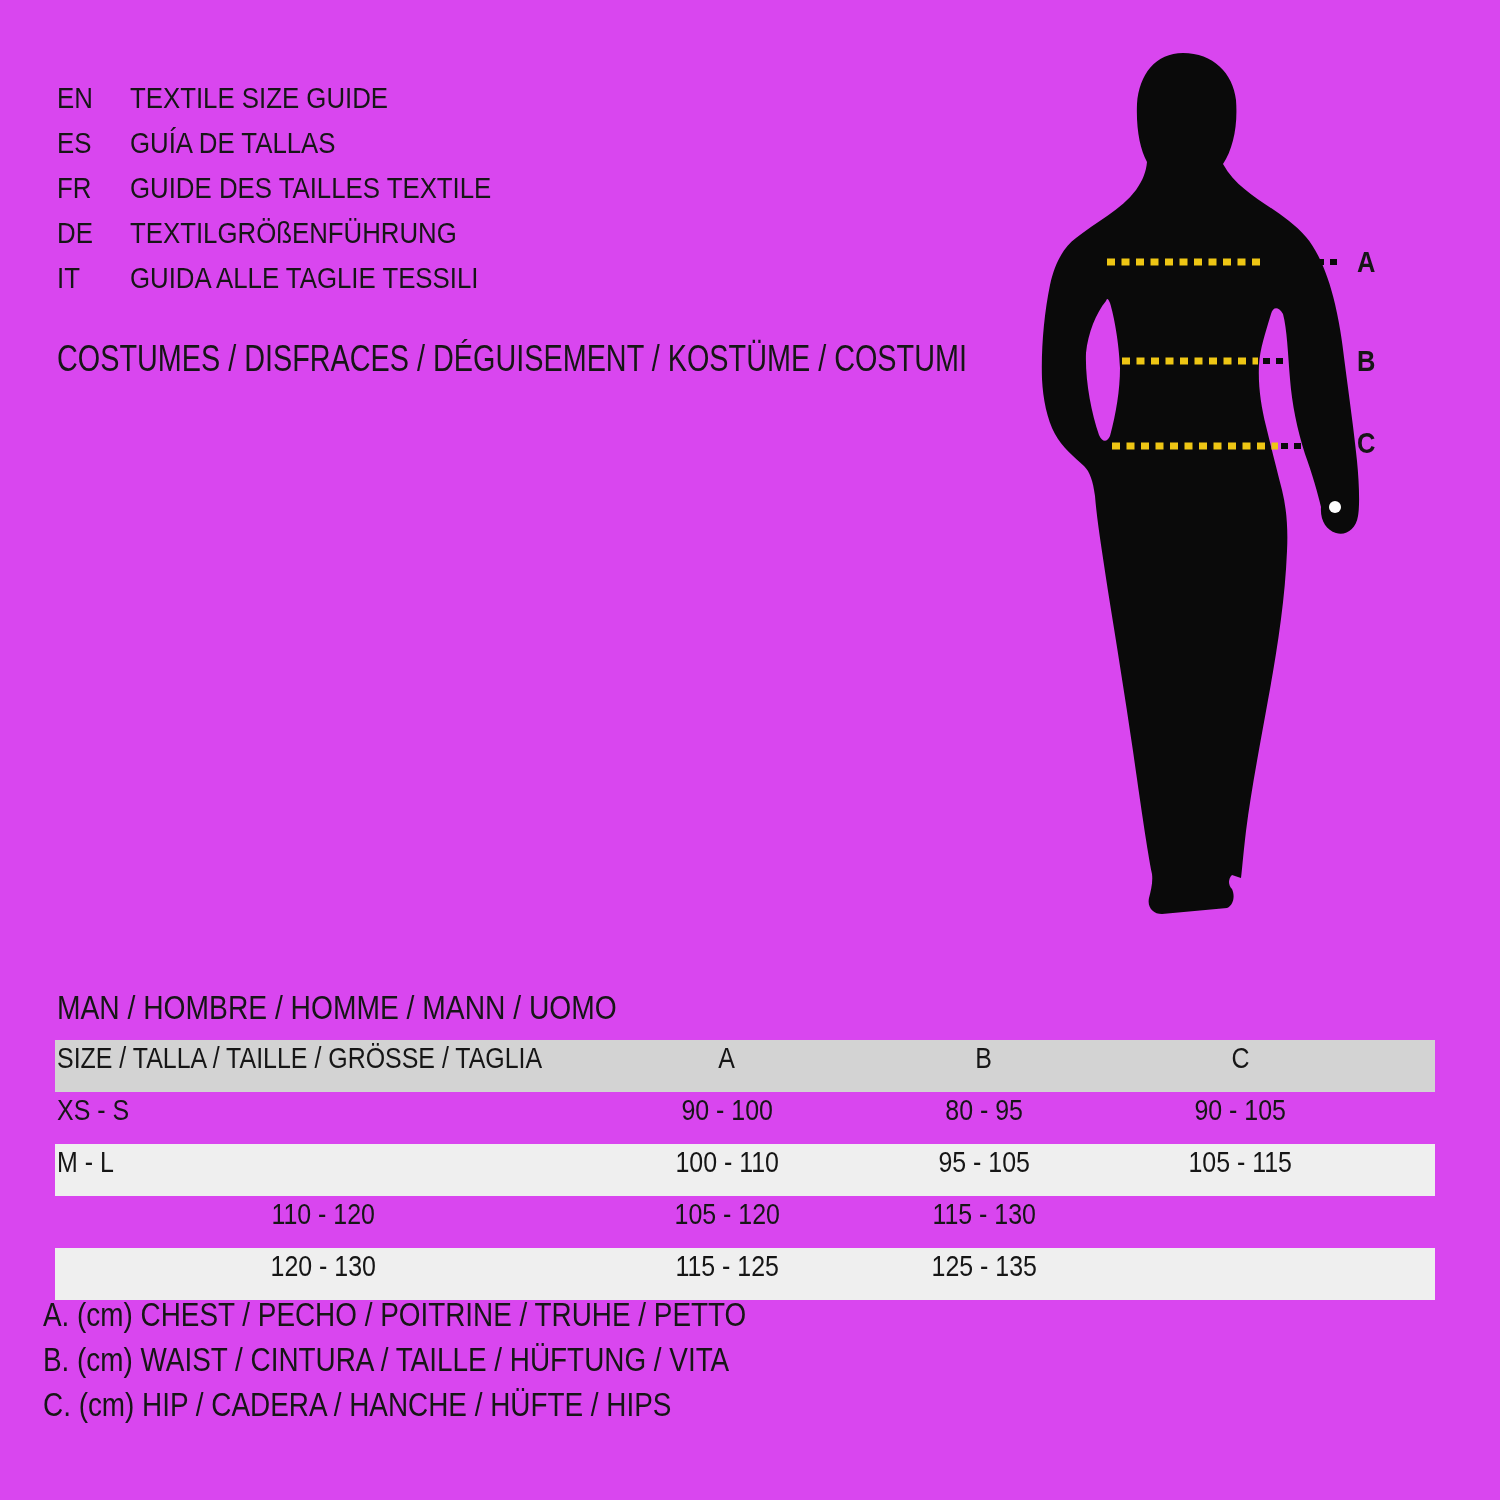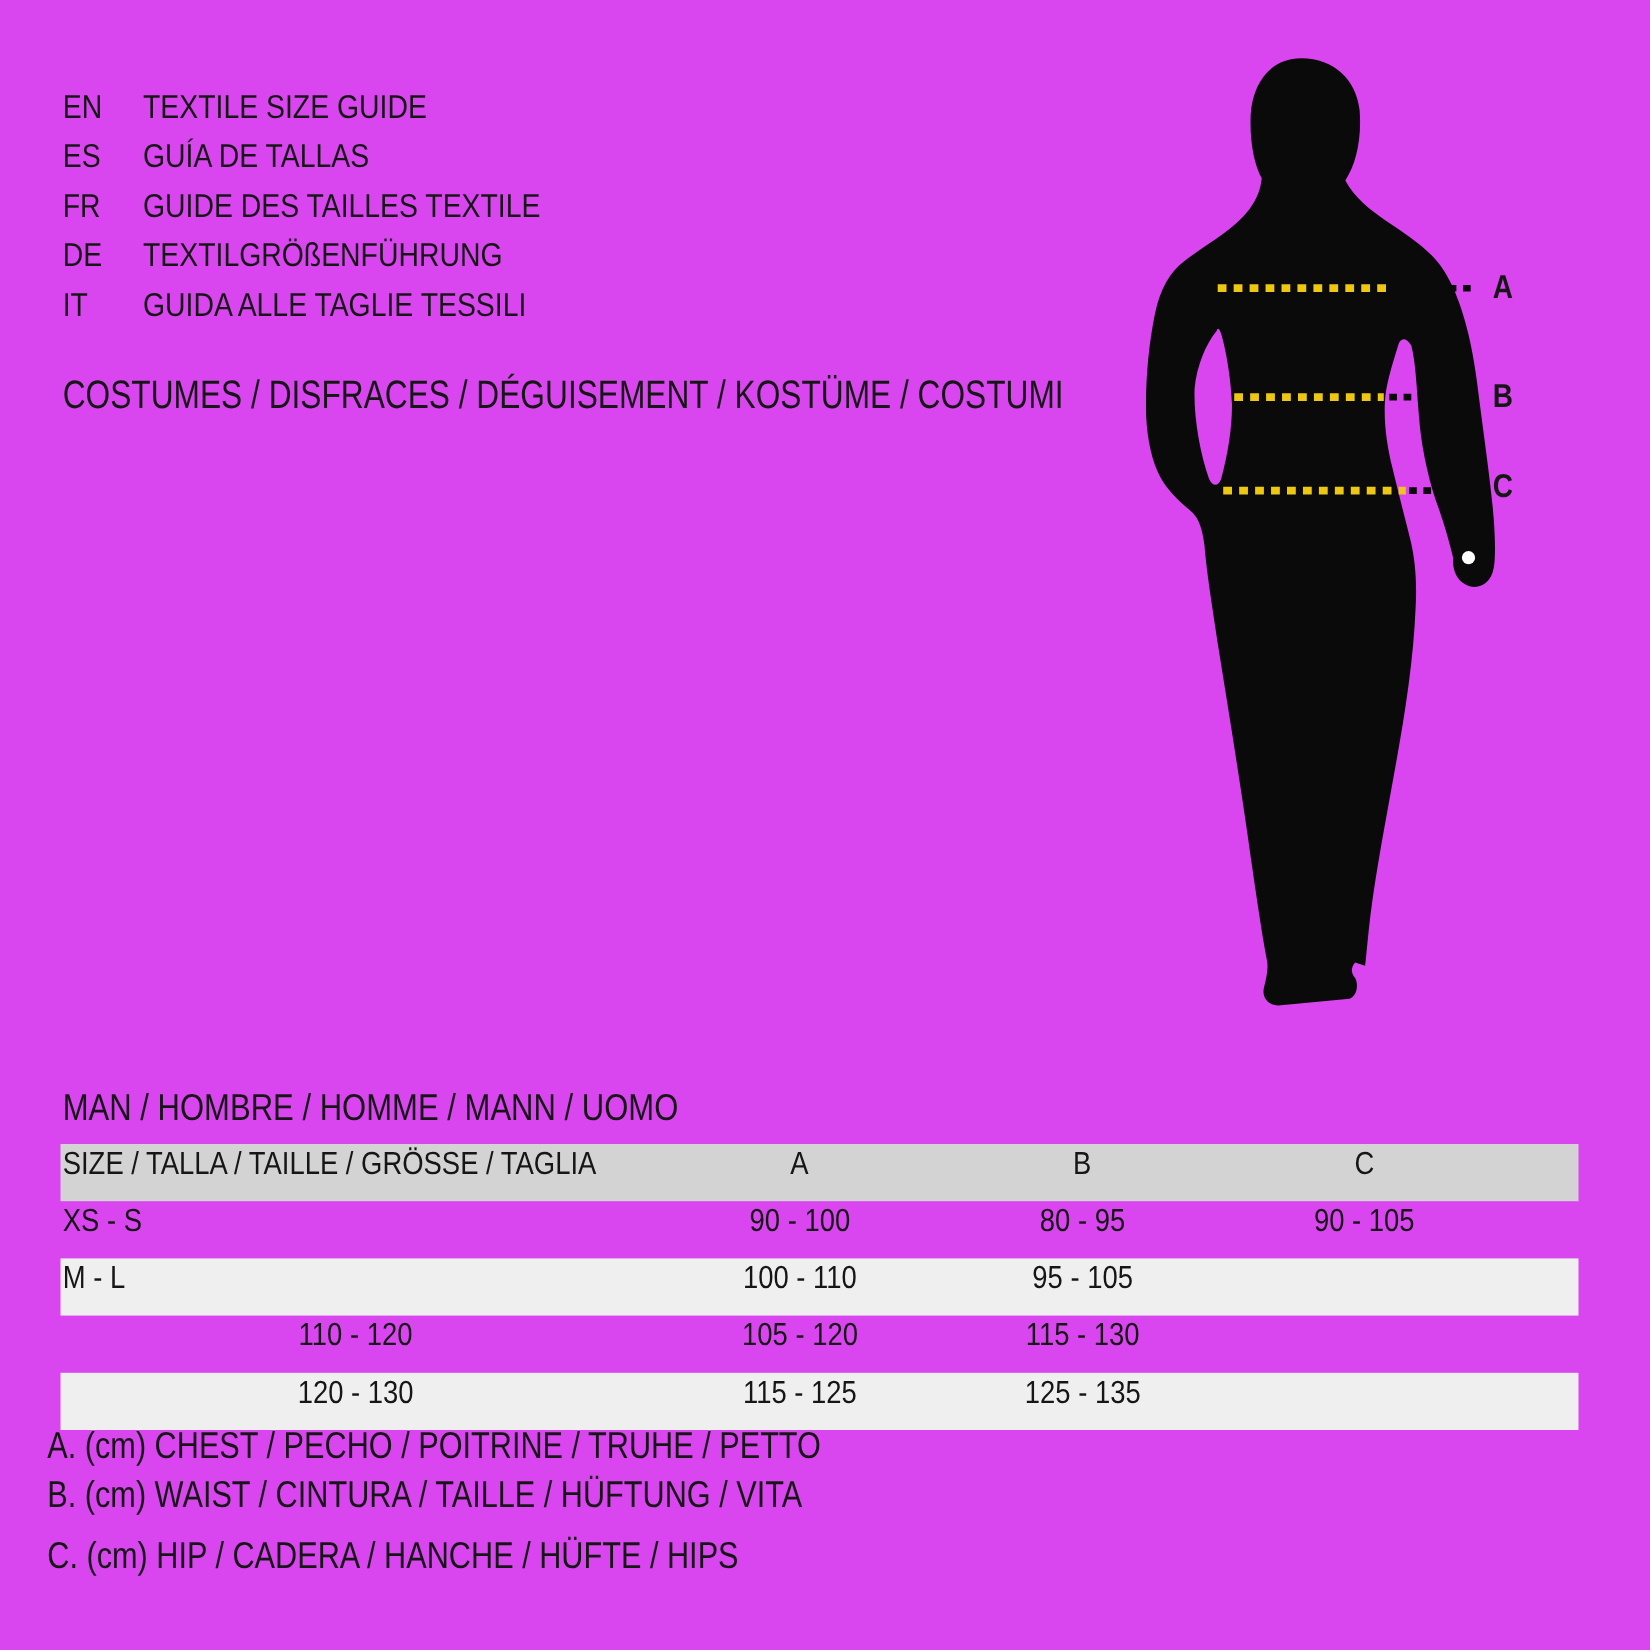--- a/index.html
+++ b/index.html
@@ -44,21 +44,21 @@
   .t-row.alt{background:#efefef;}
   .t-cell{height:36px;line-height:36px;font-size:29px;overflow:visible;}
   .t-cell.first{text-align:left;padding-left:2px;}
   .t-cell.num{text-align:center;}
 
   
   .legend{position:absolute;left:43px;top:1297px;}
   .legend-row{height:45px;line-height:34px;font-size:34px;}
   .legend-row .cond{transform:scaleX(0.82);}
   .legend-row.l2{}
-  .legend-row.l3{margin-top:10px;}
+  .legend-row.l3{}
 </style>
 </head>
 <body>
 
 <div class="canvas">
 
   <div class="lang-block">
     <div class="lang-row">
       <span class="lang-code"><span class="cond">EN</span></span>
       <span class="lang-label"><span class="cond">TEXTILE SIZE GUIDE</span></span>
@@ -166,20 +166,21 @@
       <div class="t-cell num"><span class="cond-c">90 - 100</span></div>
       <div class="t-cell num"><span class="cond-c">80 - 95</span></div>
       <div class="t-cell num"><span class="cond-c">90 - 105</span></div>
       <div class="t-cell"></div>
     </div>
 
     <div class="t-row alt">
       <div class="t-cell first"><span class="cond">M - L</span></div>
       <div class="t-cell num"><span class="cond-c">100 - 110</span></div>
       <div class="t-cell num"><span class="cond-c">95 - 105</span></div>
+      <div class="t-cell num"><span class="cond-c">105 - 115</span></div>
       <div class="t-cell"></div>
     </div>
 
     <div class="t-row">
       <div class="t-cell num"><span class="cond-c">110 - 120</span></div>
       <div class="t-cell num"><span class="cond-c">105 - 120</span></div>
       <div class="t-cell num"><span class="cond-c">115 - 130</span></div>
       <div class="t-cell"></div>
     </div>
 

